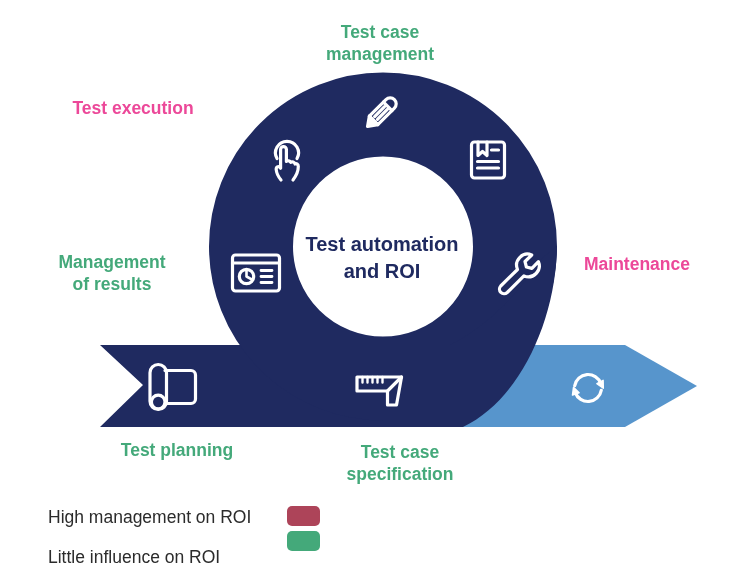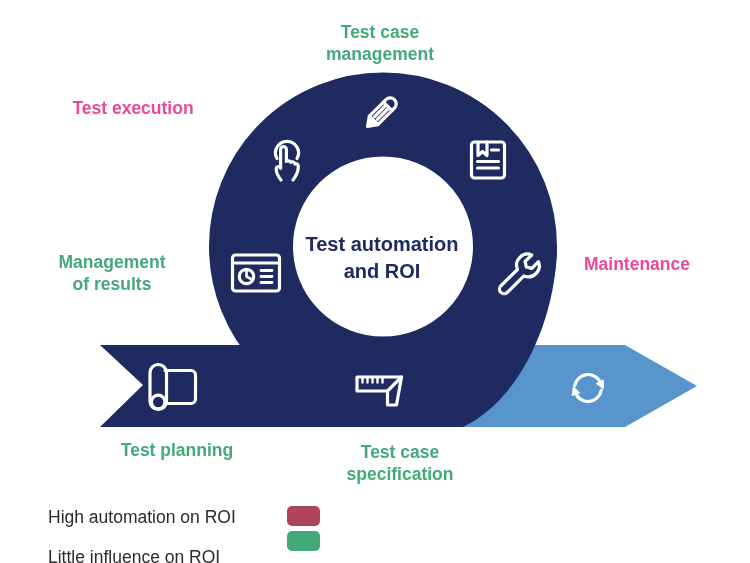--- a/index.html
+++ b/index.html
@@ -117,20 +117,20 @@
 specification</div>
 
   <div class="seg-label little" style="left:67px;top:439px;">Test planning</div>
 
   <div class="seg-label little" style="left:2px;top:251px;">Management
 of results</div>
 
   <div class="seg-label high" style="left:23px;top:97px;">Test execution</div>
 
   <div>
-    <div class="legend-label" style="top:505px;">High automation on ROI</div>
+    <div class="legend-label" style="top:505px;">High management on ROI</div>
     <div class="legend-swatch high" style="top:506px;"></div>
 
     <div class="legend-label" style="top:530px;margin-top:15px;">Little influence on ROI</div>
     <div class="legend-swatch little" style="top:531px;"></div>
   </div>
 
 </div>
 
 </body></html>

